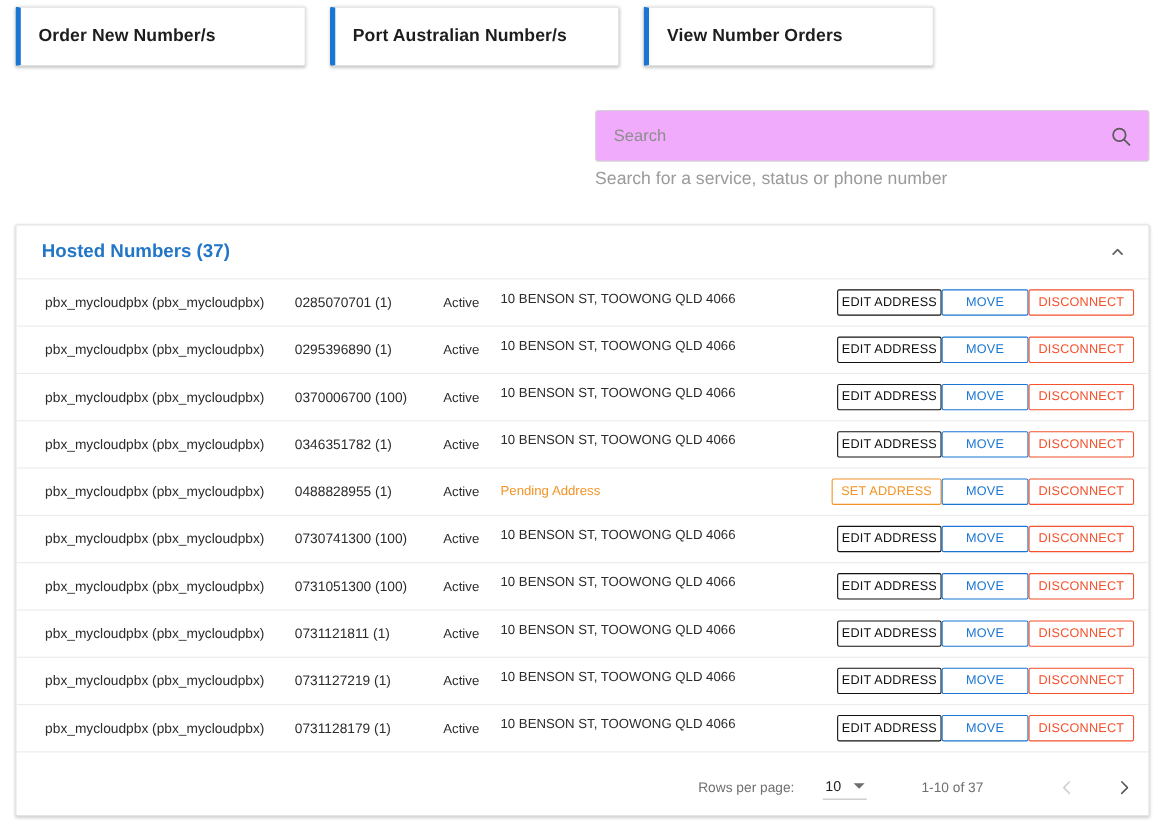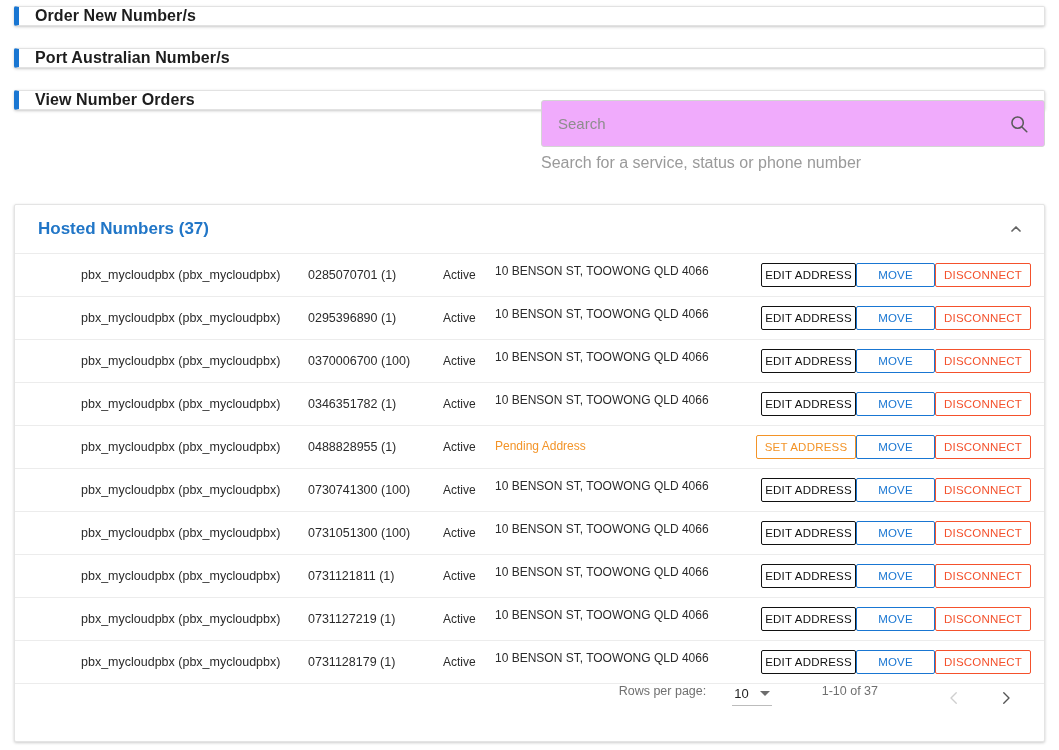--- a/index.html
+++ b/index.html
@@ -9,24 +9,23 @@
     background: #ffffff;
     font-family: "Liberation Sans", sans-serif;
     color: #222222;
     overflow: hidden;
   }
 
   
   .cards-row {
     position: absolute;
     top: 6px; left: 14px;
-    width: 1031px; height: 54px;
+    width: 835px; height: 54px;
     display: flex;
     gap: 22px;
-    flex-direction: column;
   }
   .action-card {
     flex: 1 1 0;
     height: 54px;
     background: #ffffff;
     border: 1px solid #e2e2e2;
     border-left: 5px solid #1976d2;
     border-radius: 2px;
     box-shadow: 0 1px 3px rgba(0,0,0,0.22);
     display: flex;
@@ -116,21 +115,20 @@
     height: 43px;
     border-top: 1px solid #ececec;
     padding: 0 13px 0 0;
   }
   .c-service {
     width: 253px;
     padding-left: 26px;
     font-size: 12.5px;
     color: #2b2b2b;
     white-space: nowrap;
-    margin-left: 40px;
   }
   .c-number {
     width: 135px;
     font-size: 12.5px;
     color: #2b2b2b;
   }
   .c-status {
     width: 52px;
     font-size: 12px;
     color: #2b2b2b;
@@ -182,25 +180,25 @@
   }
   .btn-disconnect {
     width: 96px;
     border: 1.6px solid #f4512c;
     color: #f4512c;
   }
 
   
   .pagination {
     display: flex;
-    align-items: flex-start;
+    align-items: center;
     justify-content: flex-end;
     height: 64px;
     border-top: 1px solid #ececec;
-    padding-right: 24px;
+    padding-right: 8px;
     gap: 0;
   }
   .rpp-label {
     font-size: 12.5px;
     color: #707070;
     margin-right: 26px;
   }
   .rpp-select {
     display: flex;
     align-items: center;

